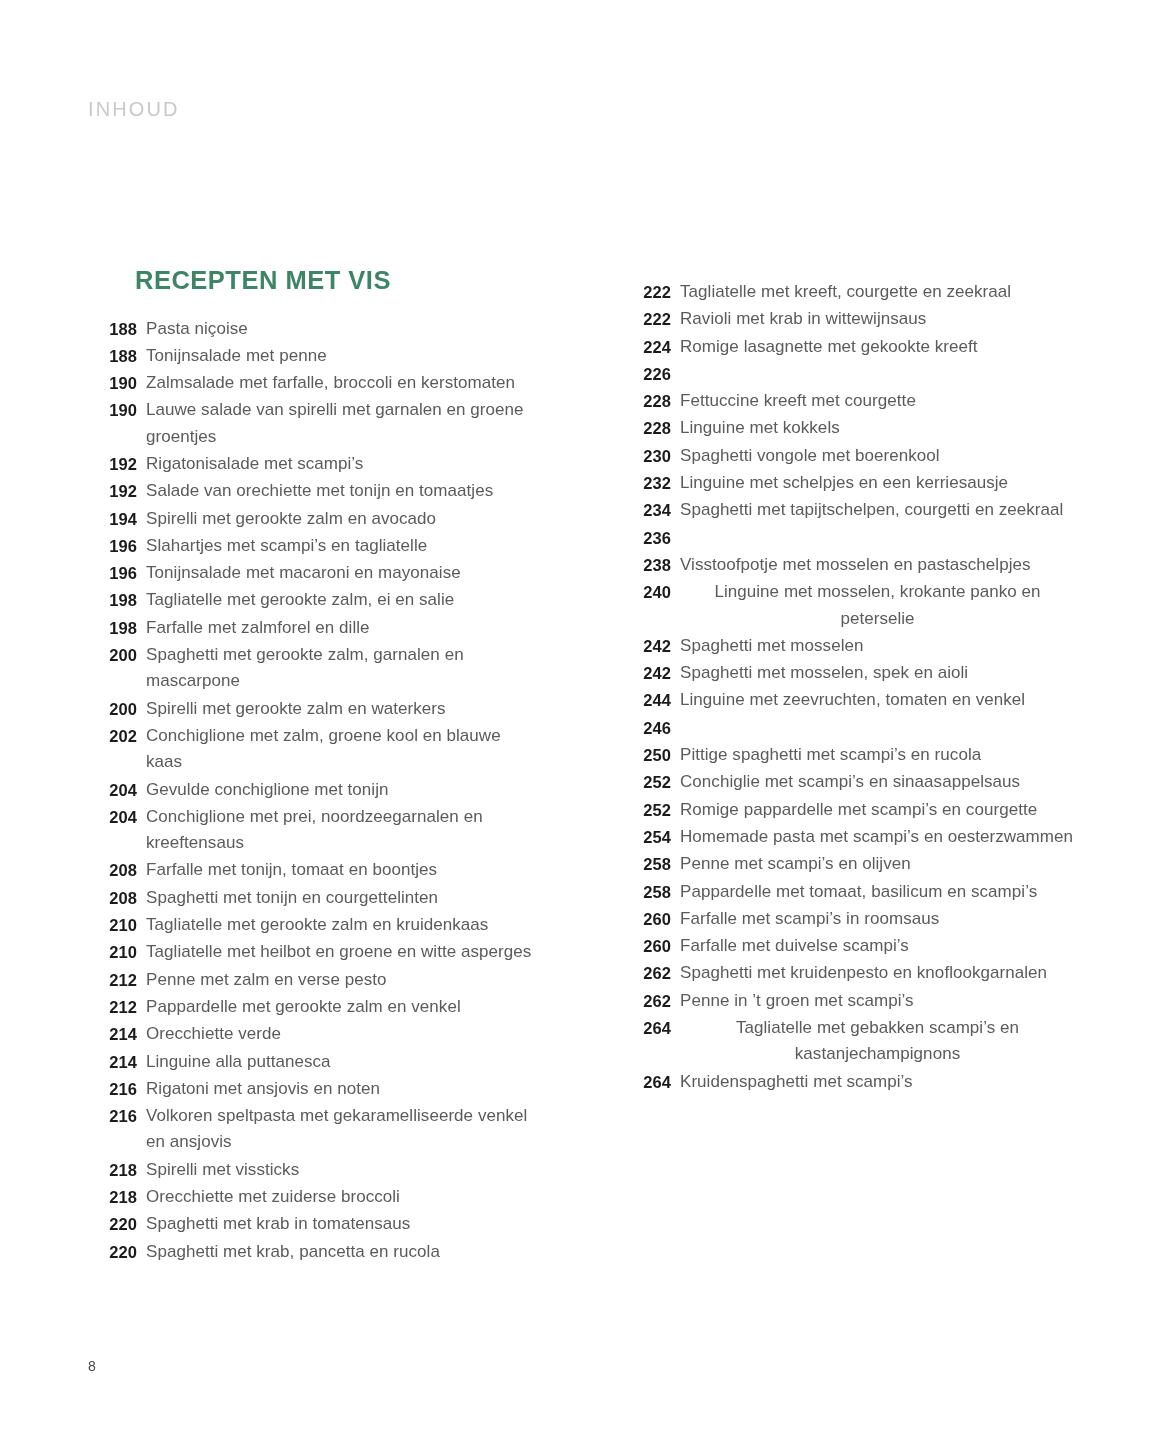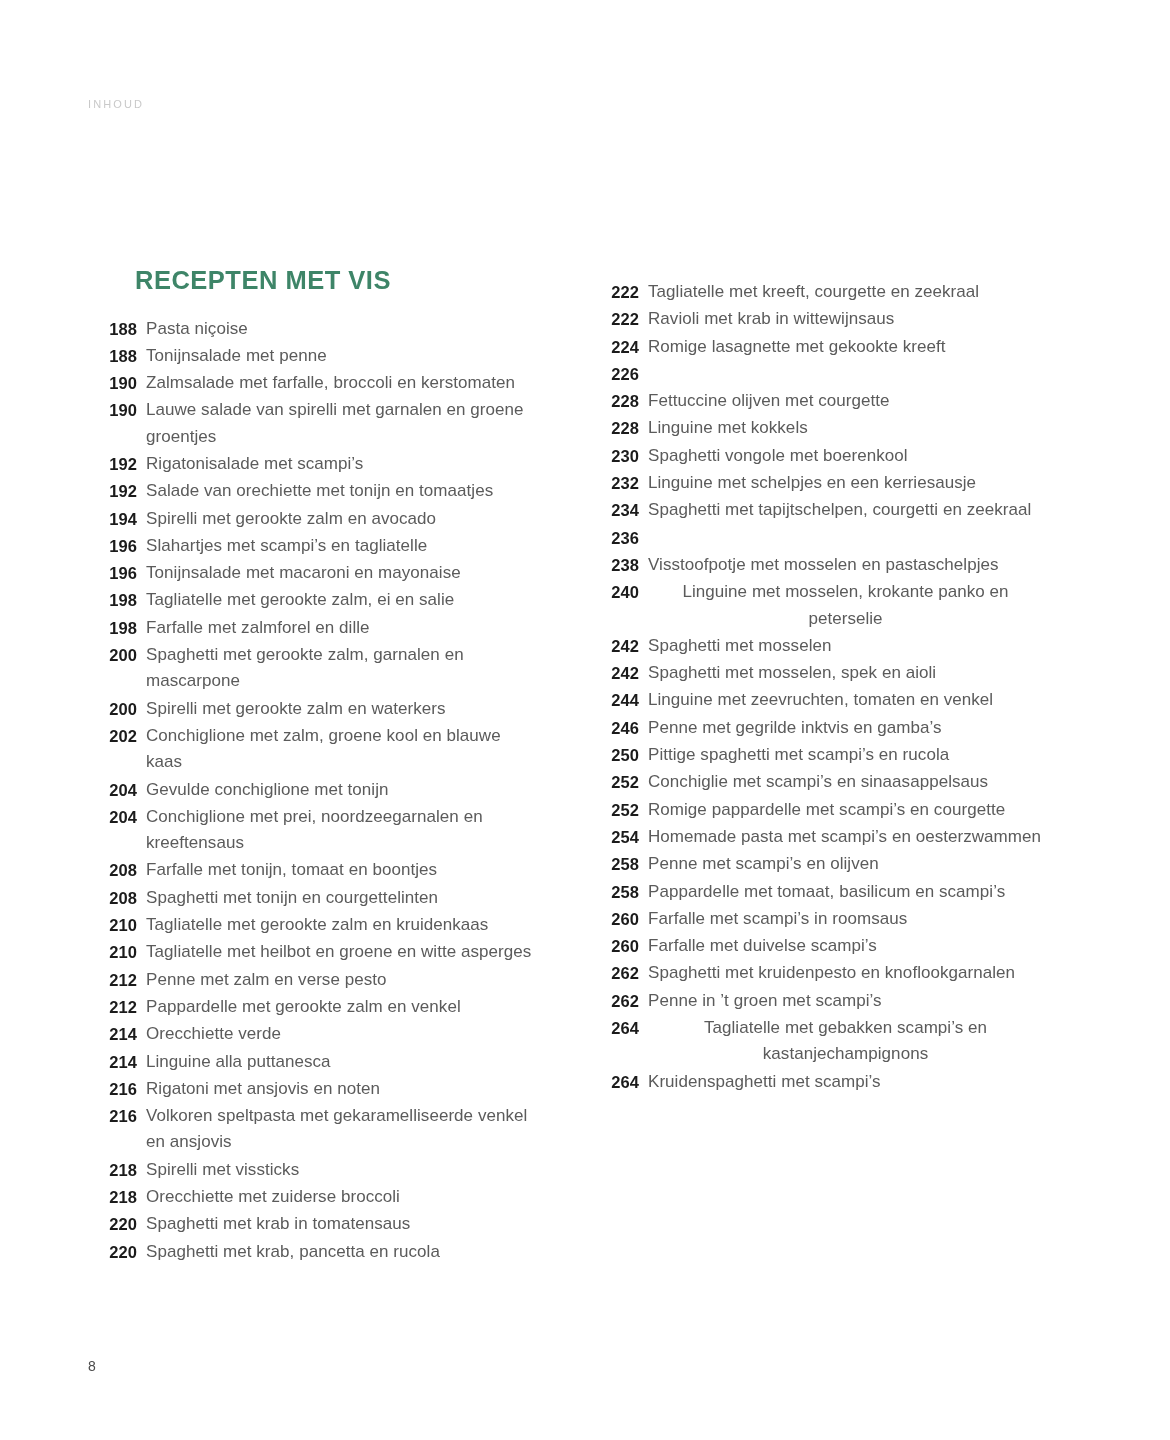--- a/index.html
+++ b/index.html
@@ -21,36 +21,36 @@
     position: absolute;
     inset: 0;
     background: #ffffff;
   }
 
   
   .running-head {
     position: absolute;
     left: 88px;
     top: 98px;
-    font-size: 11px;
+    font-size: 20px;
     letter-spacing: 2.1px;
     color: #c9c9c9;
     font-weight: 400;
     text-transform: uppercase;
   }
 
   
   .toc {
     position: absolute;
     left: 82px;
     top: 268px;
     width: 1010px;
     display: flex;
     flex-direction: row;
-    gap: 32px;
+    gap: 64px;
   }
 
   .col {
     width: 470px;
     position: relative;
   }
 
   .section-title {
     color: #3e8568;
     font-size: 25.5px;
@@ -254,21 +254,21 @@
           </li>
           <li class="entry">
             <span class="entry-page">224</span>
             <span class="entry-title">Romige lasagnette met gekookte kreeft</span>
           </li>
           <li class="entry">
             <span class="entry-page">226</span>
           </li>
           <li class="entry">
             <span class="entry-page">228</span>
-            <span class="entry-title">Fettuccine olijven met courgette</span>
+            <span class="entry-title">Fettuccine kreeft met courgette</span>
           </li>
           <li class="entry">
             <span class="entry-page">228</span>
             <span class="entry-title">Linguine met kokkels</span>
           </li>
           <li class="entry">
             <span class="entry-page">230</span>
             <span class="entry-title">Spaghetti vongole met boerenkool</span>
           </li>
           <li class="entry">
@@ -297,21 +297,20 @@
           <li class="entry">
             <span class="entry-page">242</span>
             <span class="entry-title">Spaghetti met mosselen, spek en aioli</span>
           </li>
           <li class="entry">
             <span class="entry-page">244</span>
             <span class="entry-title">Linguine met zeevruchten, tomaten en venkel</span>
           </li>
           <li class="entry">
             <span class="entry-page">246</span>
-            <span class="entry-title">Penne met gegrilde inktvis en gamba’s</span>
           </li>
           <li class="entry">
             <span class="entry-page">250</span>
             <span class="entry-title">Pittige spaghetti met scampi’s en rucola</span>
           </li>
           <li class="entry">
             <span class="entry-page">252</span>
             <span class="entry-title">Conchiglie met scampi’s en sinaasappelsaus</span>
           </li>
           <li class="entry">

